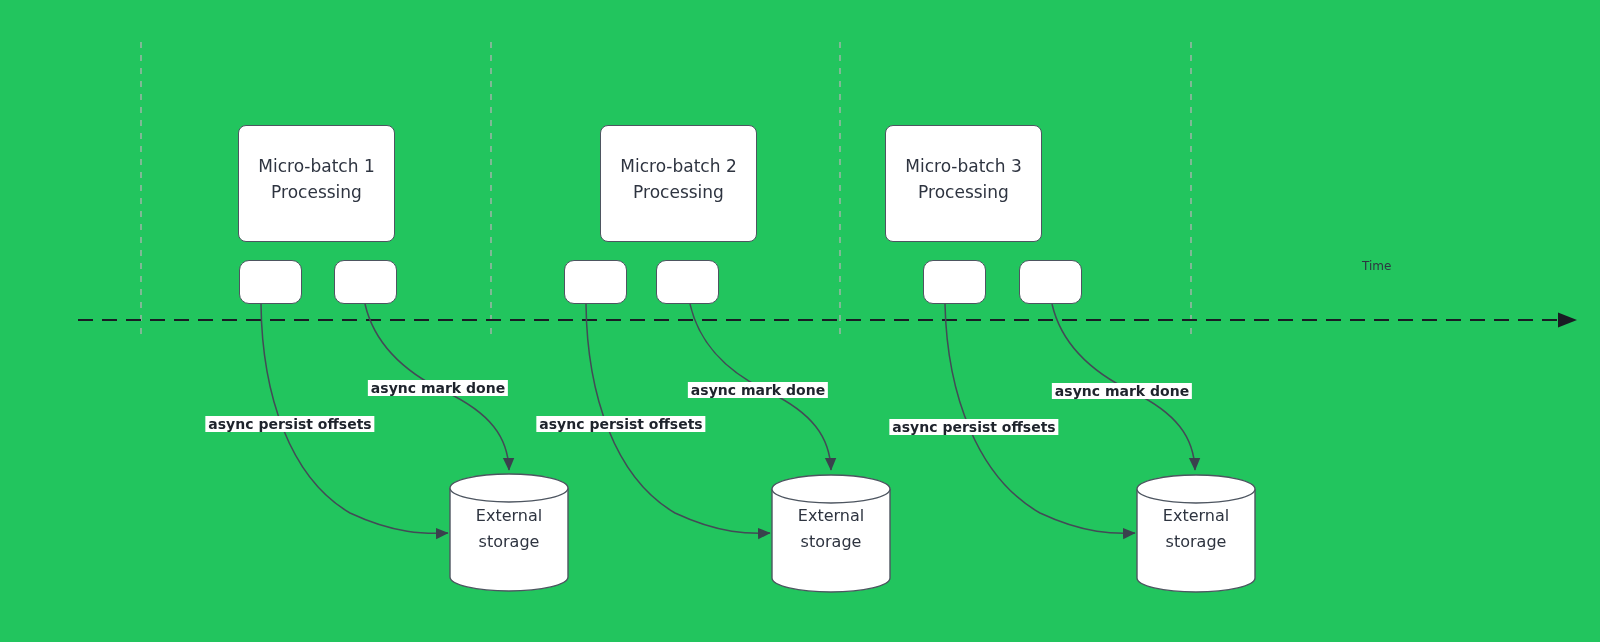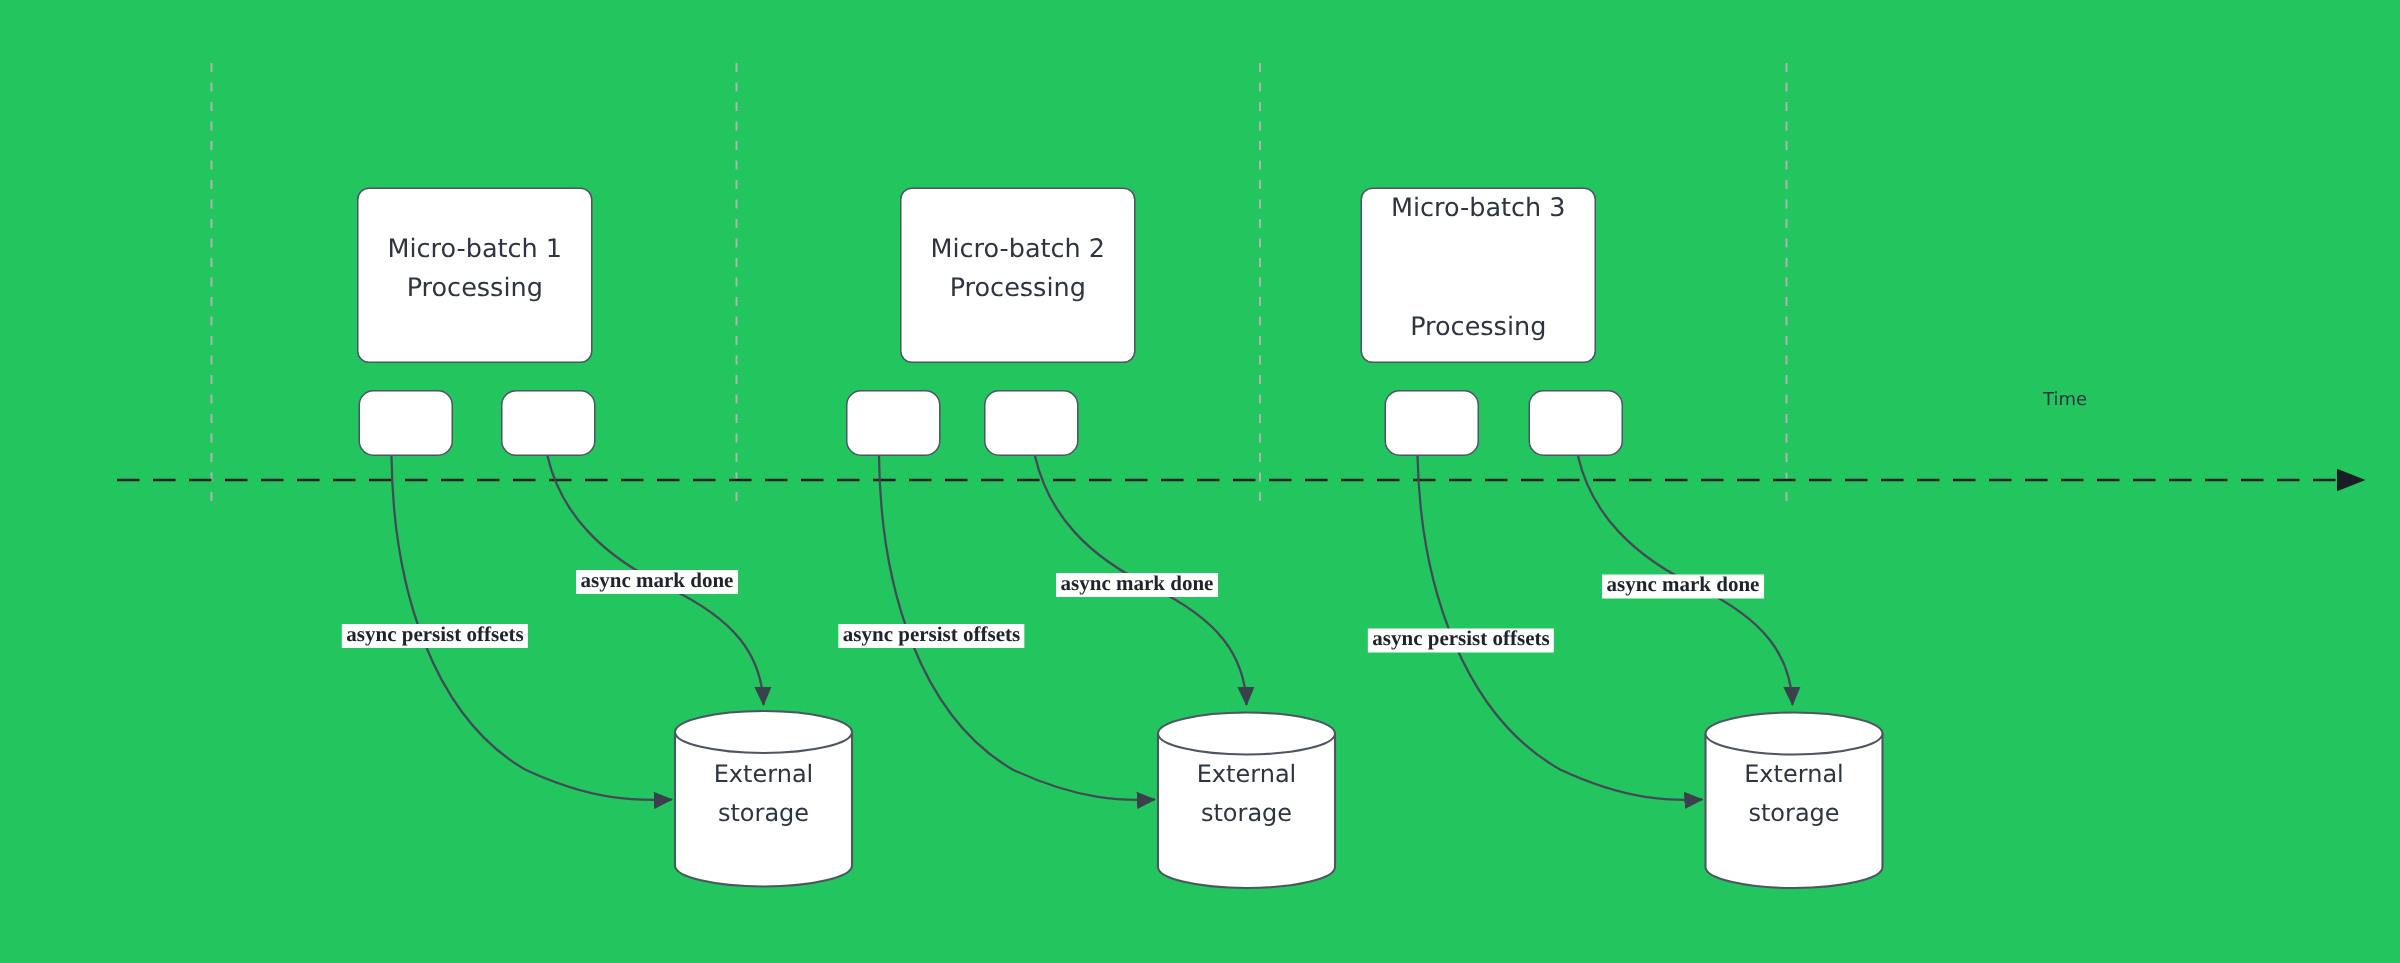--- a/index.html
+++ b/index.html
@@ -58,21 +58,21 @@
     align-items: center;
     justify-content: center;
     padding-bottom: 10px;
     color: #2e3440;
     font-size: 17px;
     line-height: 26px;
     text-align: center;
   }
   .proc-box.b1 { left: 238px; }
   .proc-box.b2 { left: 560px; margin-left: 40px; }
-  .proc-box.b3 { left: 907px; justify-content: space-between; }
+  .proc-box.b3 { left: 885px; }
   .mini {
     position: absolute;
     top: 260px;
     width: 63px;
     height: 44px;
     box-sizing: border-box;
     border: 1.5px solid #4d5560;
     border-radius: 10px;
     background: #ffffff;
     z-index: 2;
@@ -87,21 +87,20 @@
     position: absolute;
     transform: translateX(-50%);
     z-index: 2;
     background: #ffffff;
     padding: 0 3px;
     font-size: 14px;
     font-weight: bold;
     line-height: 16px;
     color: #1e232c;
     white-space: nowrap;
-    font-family: Liberation Serif, serif;
   }
   .persist.b1 { left: 290px; top: 416px; }
   .persist.b2 { left: 621px; top: 416px; }
   .persist.b3 { left: 974px; top: 419px; }
   .markdone.b1 { left: 438px; top: 380px; }
   .markdone.b2 { left: 758px; top: 382px; }
   .markdone.b3 { left: 1122px; top: 383px; }
   .storage-text {
     position: absolute;
     top: 503px;

